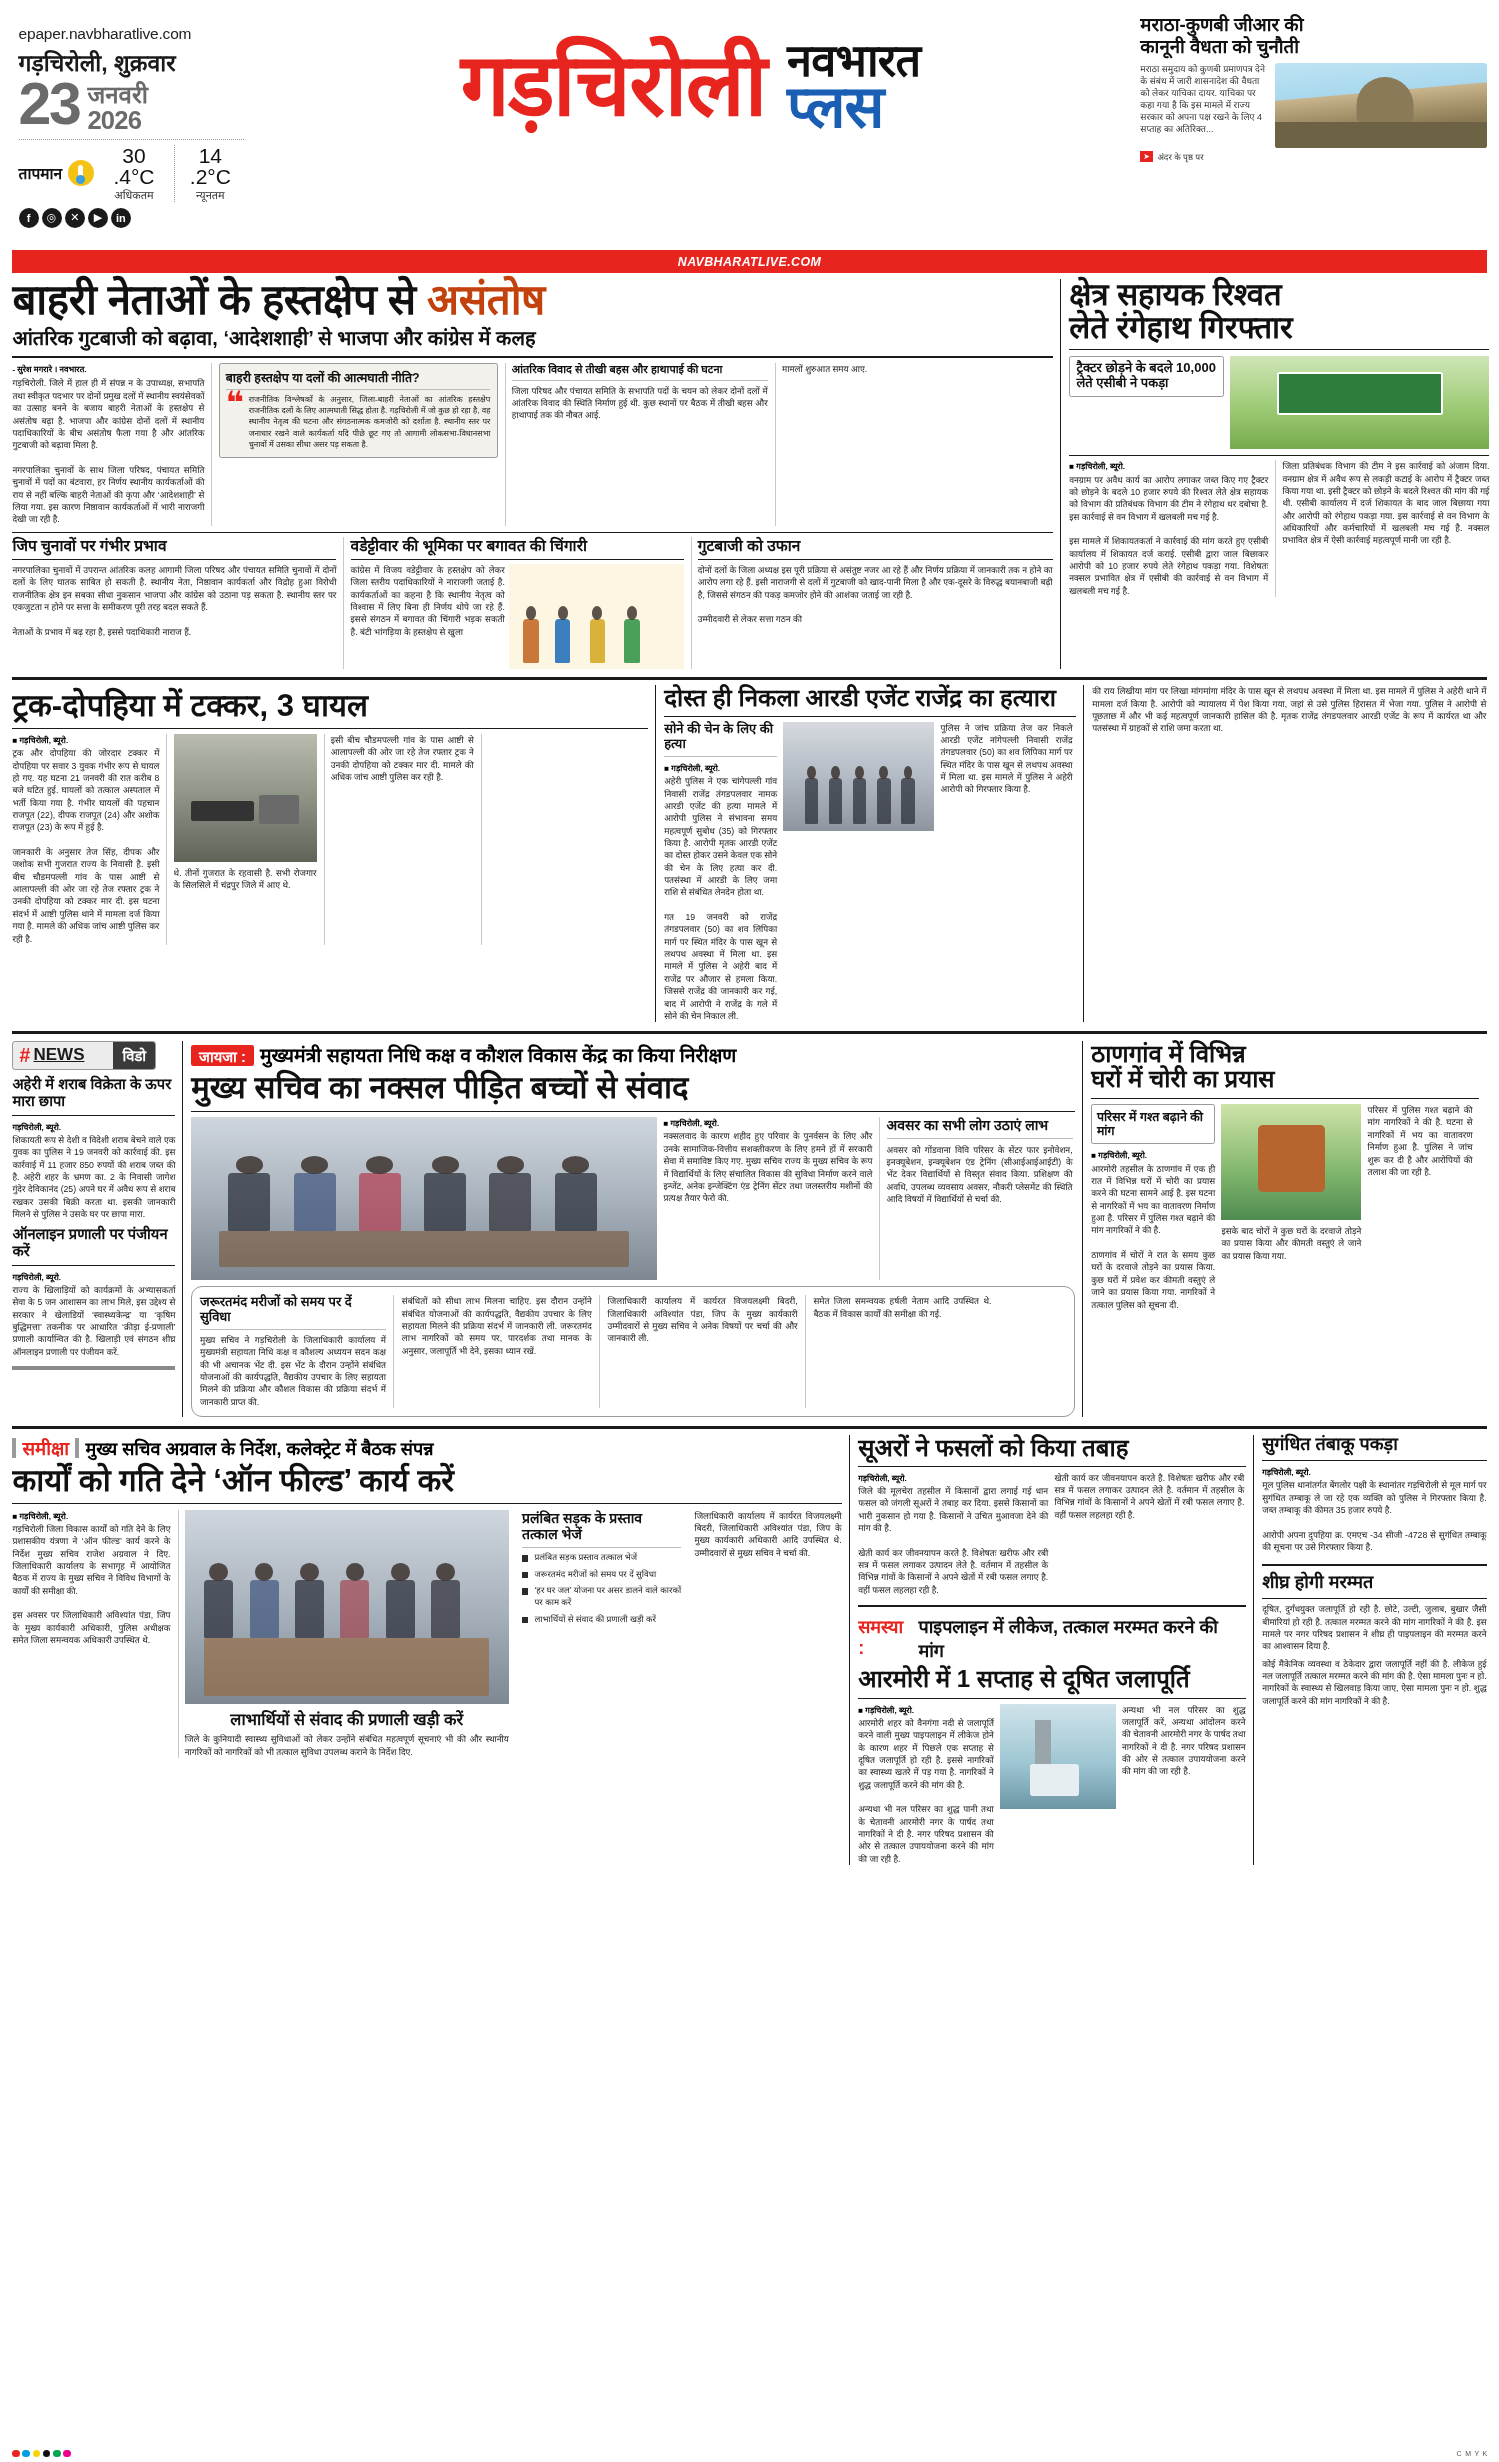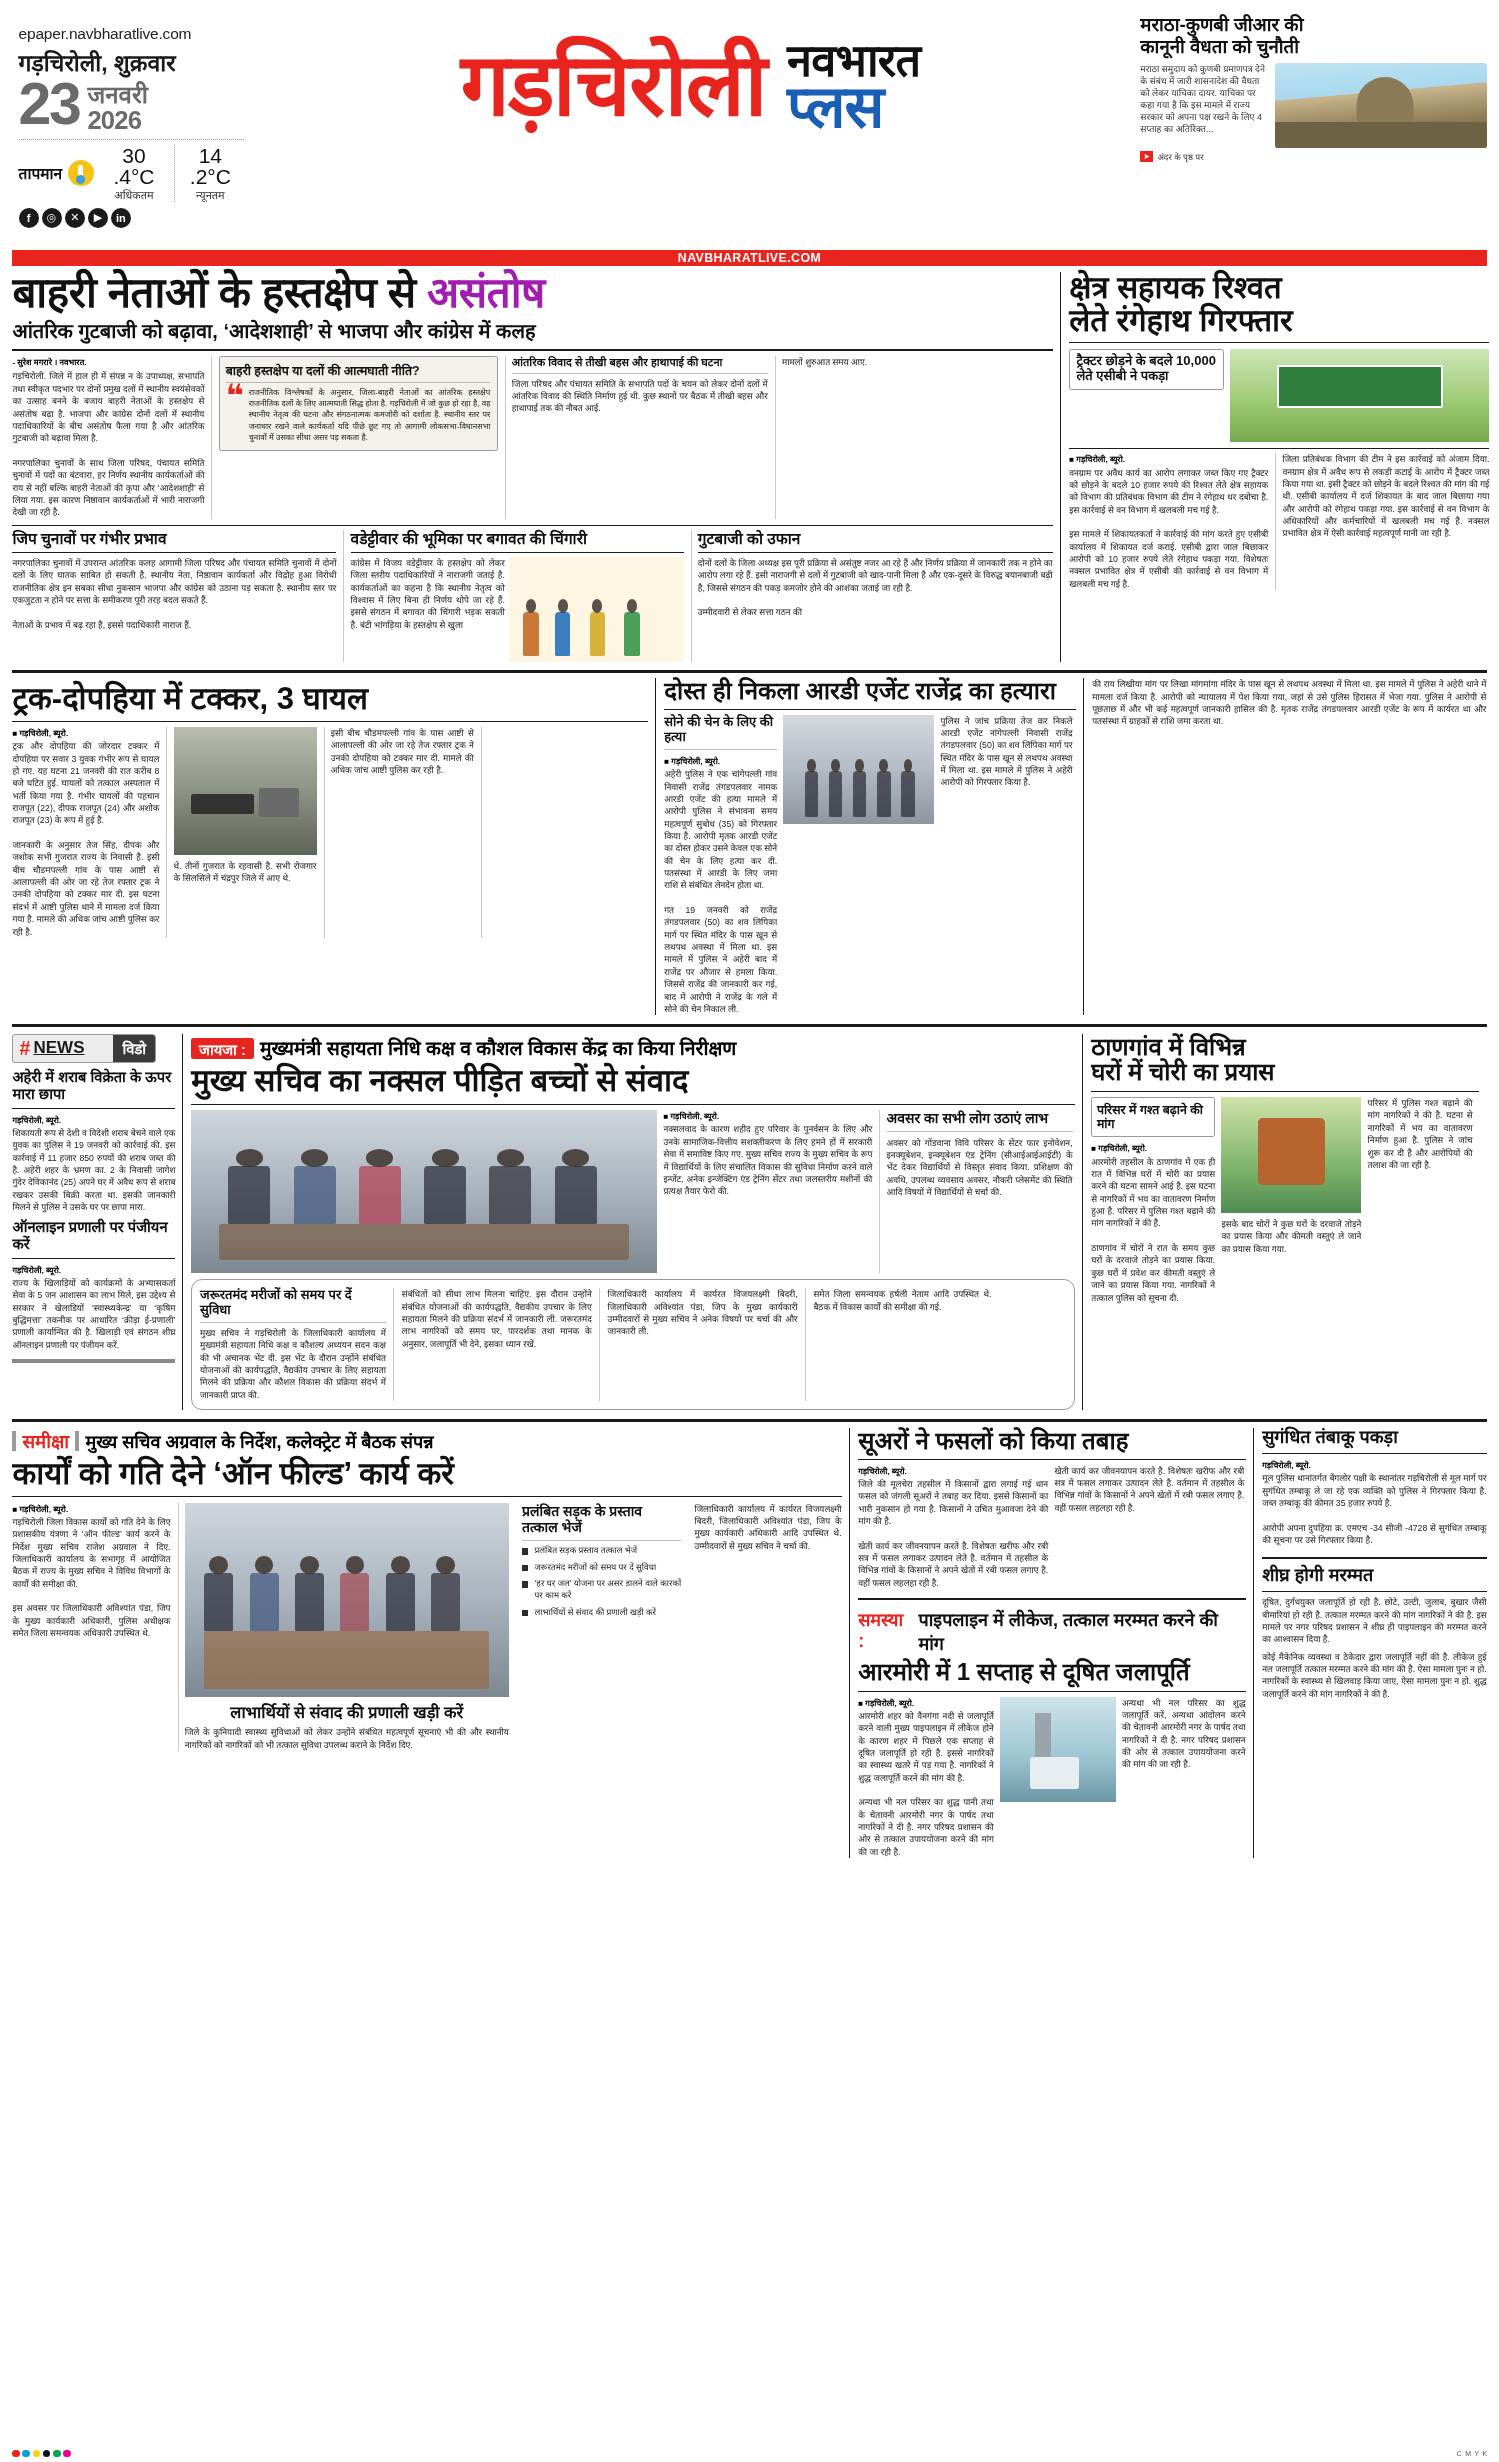--- a/index.html
+++ b/index.html
@@ -128,47 +128,48 @@
   .mh-r-photo .base {
     position: absolute; left: 0; right:0; bottom: 0; height: 26px; background: #6e6244;
   }
   .mh-r-foot { display:flex; align-items:center; gap:4.7px; margin-top: 3.9px; font-size: 8.5px; color:#333; }
   .arrow-box {
     width: 12.4px; height: 11px; background: #e8241f; color:#fff;
     font-size: 7.8px; display:flex; align-items:center; justify-content:center;
   }
 
   .redbar {
-    height: 16px;
+    height: 23px;
     background: #e8241f;
     margin-top: 3.1px;
     display: flex;
     align-items: center;
     justify-content: center;
+    font-style: italic;
   }
   .redbar span { color: #fff; font-size: 12.4px; font-weight: 700; letter-spacing: 0.4px; }
   .body-txt {
     font-size: 8.7px;
     line-height: 1.42;
     color: #1b1b1b;
     text-align: justify;
   }
 
   .kicker {
     display: inline-flex; align-items: baseline; gap: 4.7px;
     font-size: 19.4px; font-weight: 800; color: #111;
   }
   .kicker .k-red { color: #e8241f; }
 
   .hl-xl { font-size: 42px; font-weight: 900; color: #111; line-height: 1.02; letter-spacing: -0.4px; }
   .hl-lg { font-size: 31px; font-weight: 900; color: #111; line-height: 1.04; }
   .hl-md { font-size: 24px; font-weight: 900; color: #111; line-height: 1.06; }
   .hl-sm { font-size: 18px; font-weight: 800; color: #111; line-height: 1.1; }
   .hl-xs { font-size: 14px; font-weight: 800; color: #111; line-height: 1.15; }
-  .red { color: #a21caf; }
+  .red { color: #c2410c; }
 
   .sub-dark {
     font-size: 20px; font-weight: 700; color: #111; line-height: 1.15;
   }
 
   .photo {
     background: #cfd4d0;
     position: relative;
     overflow: hidden;
   }

